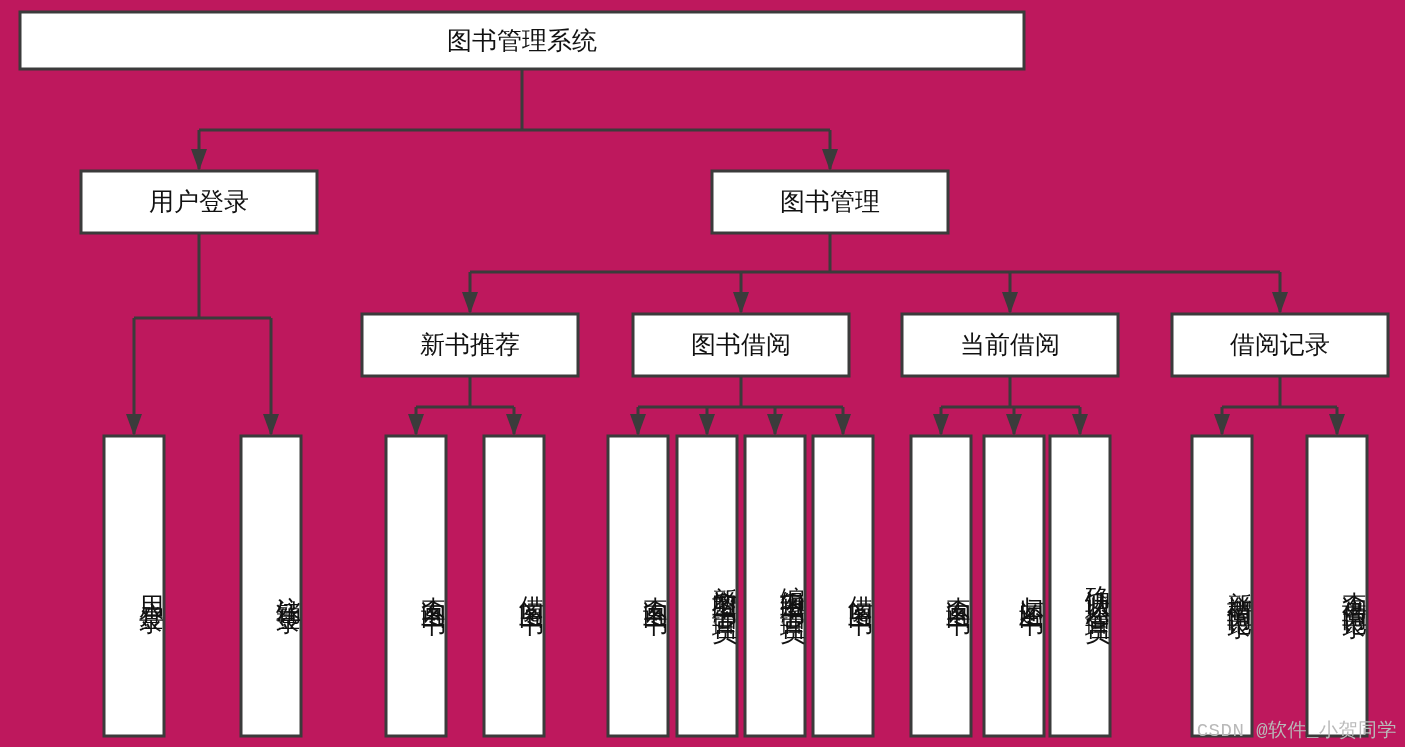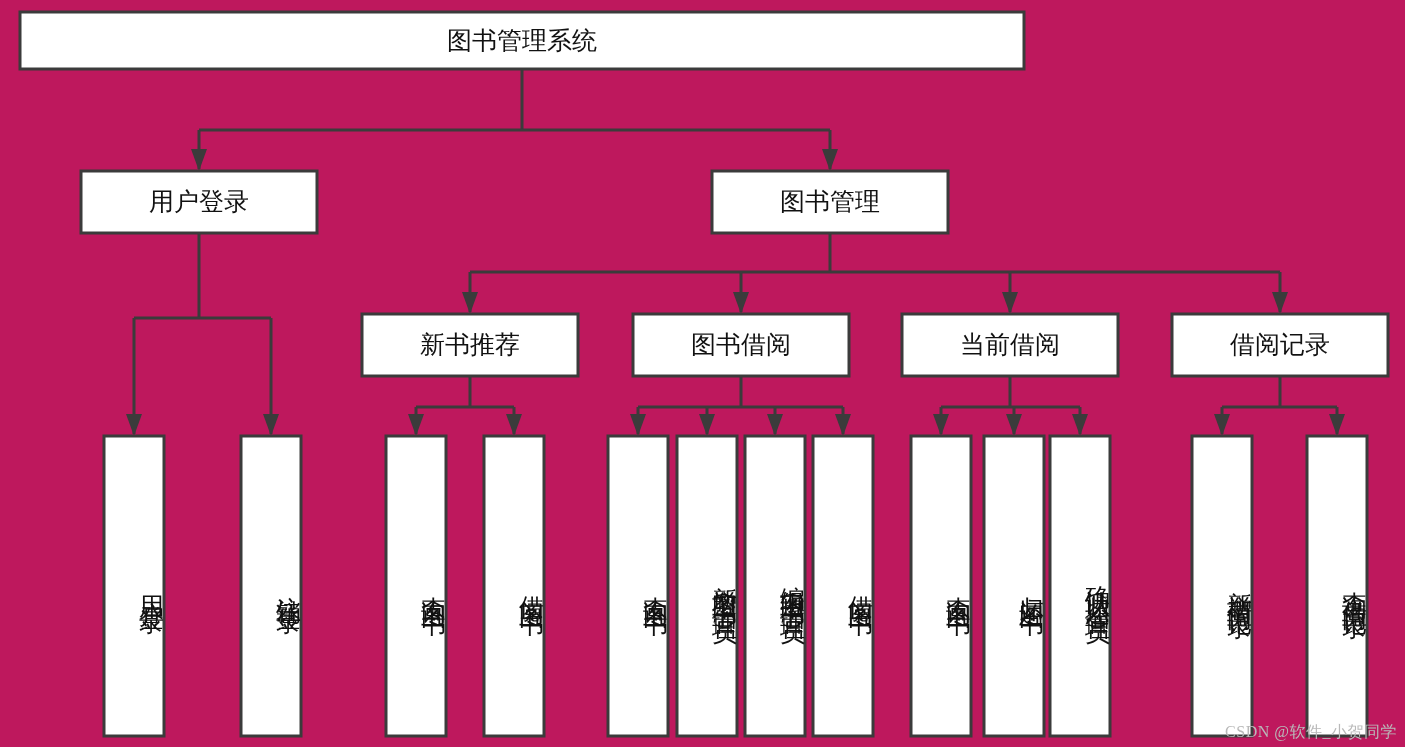--- a/index.html
+++ b/index.html
@@ -47,22 +47,22 @@
     font-family: "DejaVu Sans", "Liberation Sans", sans-serif;
     fill: #111111;
     font-size: 25px;
     text-anchor: middle;
     dominant-baseline: middle;
   }
   .watermark {
     position: absolute;
     right: 8px;
     bottom: 4px;
-    font-family: Liberation Serif, serif;
-    font-size: 16px;
+    font-family: Liberation Mono, monospace;
+    font-size: 19px;
     color: #b9b9b9;
     white-space: nowrap;
     letter-spacing: 0.5px;
     pointer-events: none;
   }
   
   .vlabel {
     position: absolute;
     writing-mode: vertical-rl;
     text-orientation: upright;

